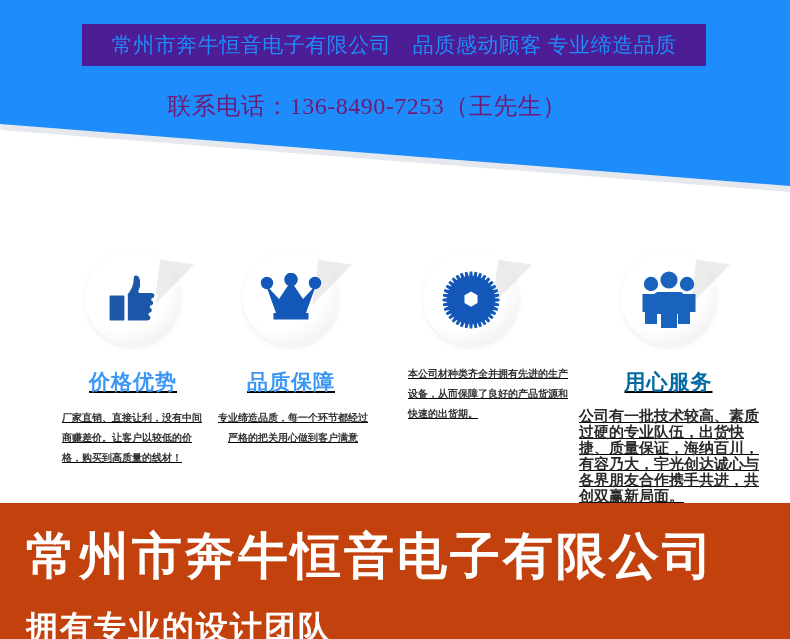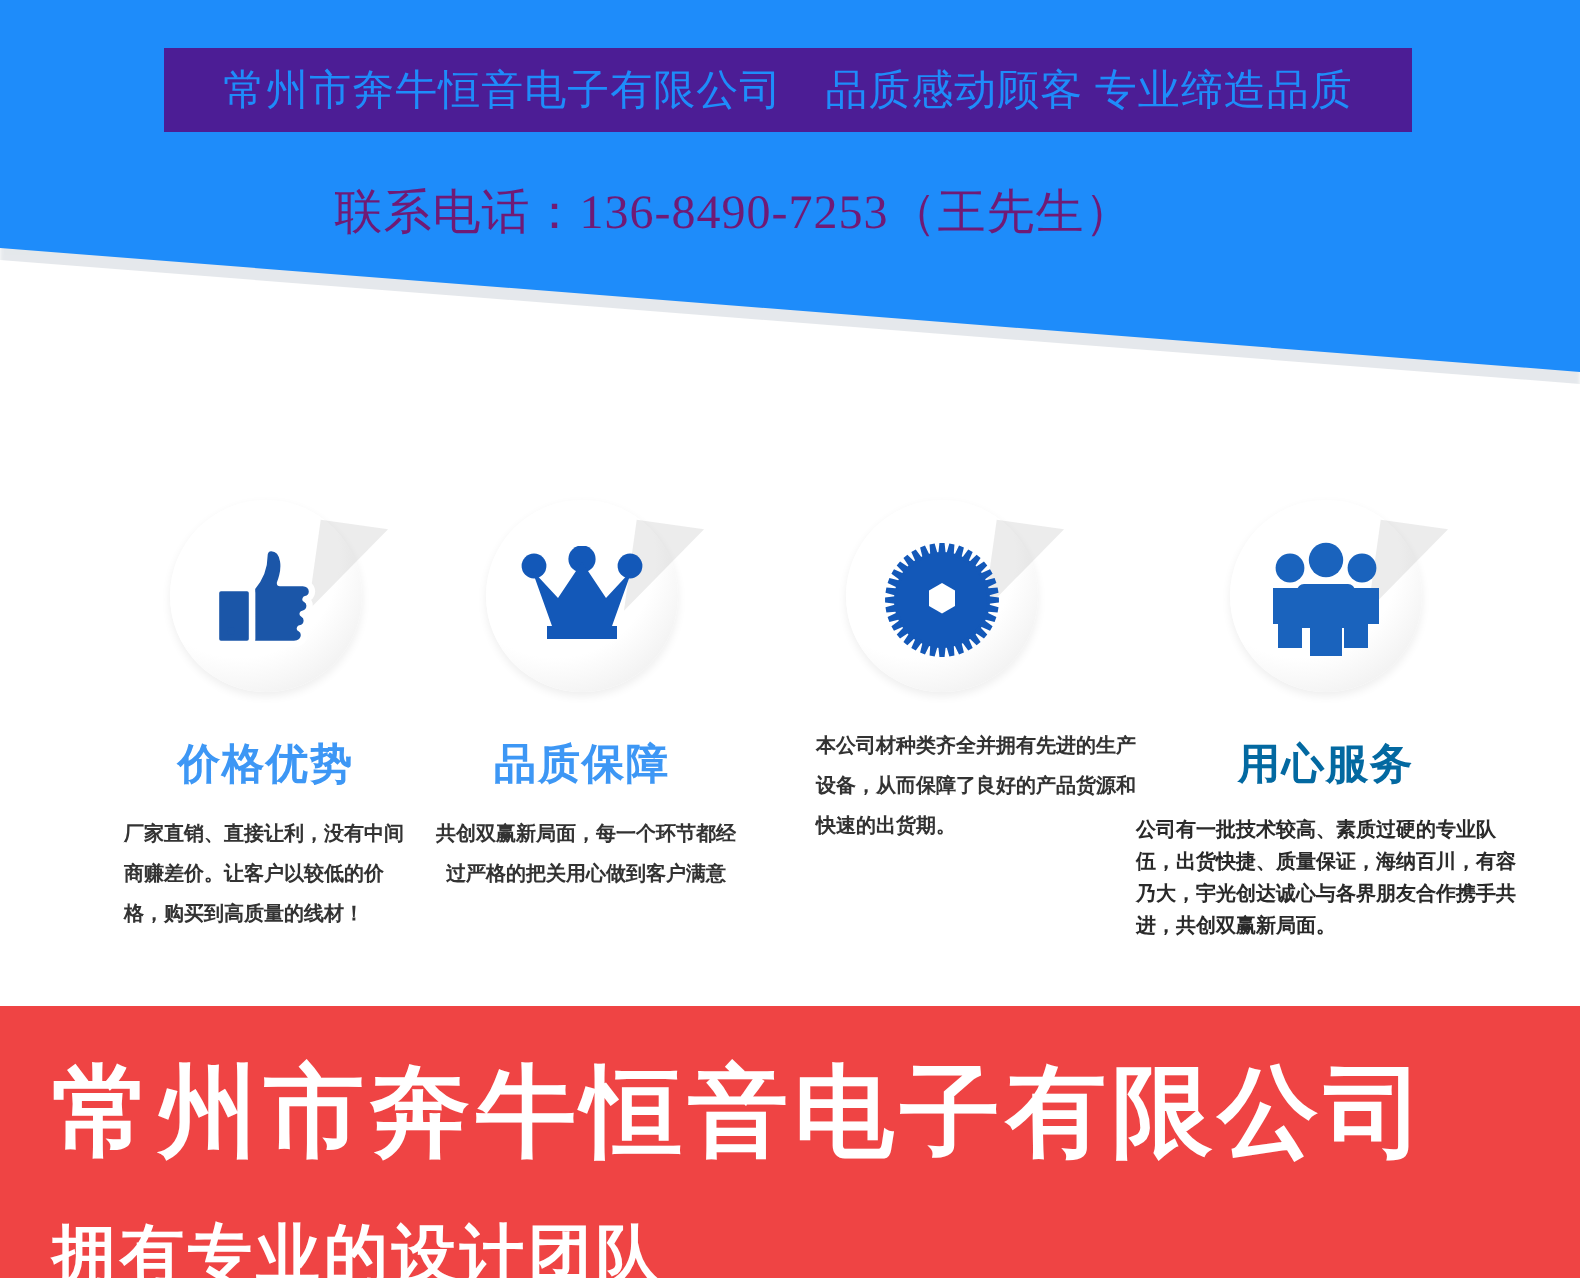--- a/index.html
+++ b/index.html
@@ -96,20 +96,21 @@
 
   
   .features {
     position: absolute;
     left: 0;
     top: 248px;
     width: 680px;
     height: 250px;
     display: flex;
     z-index: 4;
+    text-decoration: underline;
   }
   .feature-col {
     position: relative;
     box-sizing: border-box;
   }
   .col-1 { width: 205px; padding-left: 62px; }
   .col-2 { width: 180px; padding-left: 8px; }
   .col-3 { width: 188px; padding-left: 14px; }
   .col-4 { width: 217px; padding-left: 10px; }
 
@@ -168,33 +169,34 @@
     font-weight: bold;
     text-align: left;
   }
   .feature-body.centered { text-align: center; }
   .col-1 .feature-body { width: 142px; }
   .col-2 .feature-body { width: 154px; margin-left: 4px; }
   .col-3 .feature-body { width: 160px; margin-left: 24px; }
   .col-4 .feature-body {
     width: 190px;
     font-family: "Liberation Serif", "DejaVu Serif", serif;
-    font-size: 10px;
+    font-size: 15px;
     line-height: 16px;
     color: #2a2a2a;
+    margin-left: 11px;
   }
 
   
   .bottom-block {
     position: absolute;
     left: 0;
     top: 503px;
     width: 790px;
     height: 136px;
-    background: #ef4444;
+    background: #c2410c;
     z-index: 5;
     overflow: hidden;
   }
   .bottom-title {
     position: absolute;
     left: 26px;
     top: 28px;
     font-family: "Liberation Serif", "DejaVu Serif", serif;
     font-size: 50px;
     font-weight: bold;
@@ -266,21 +268,21 @@
               <circle cx="7" cy="10" r="6.2"></circle>
               <circle cx="31" cy="6.5" r="6.8"></circle>
               <circle cx="55" cy="10" r="6.2"></circle>
               <path d="M6 12 L16 40 L46 40 L56 12 L43 26 L31 8 L19 26 Z"></path>
               <rect x="13.5" y="40" width="35" height="6.5"></rect>
             </g>
           </svg>
         </div>
       </div>
       <div class="feature-title">品质保障</div>
-      <div class="feature-body centered">共创双赢新局面，每一个环节都经过严格的把关用心做到客户满意</div>
+      <div class="feature-body centered">专业缔造品质，每一个环节都经过严格的把关用心做到客户满意</div>
     </div>
 
     <div class="feature-col col-3">
       <div class="icon-wrap">
         <div class="icon-disc"></div>
         <div class="icon-tail"></div>
         <div class="icon-glyph">
           <svg width="60" height="60" viewBox="0 0 60 60">
             <g fill="#1358b8">
               <circle cx="30" cy="30" r="24"></circle>

